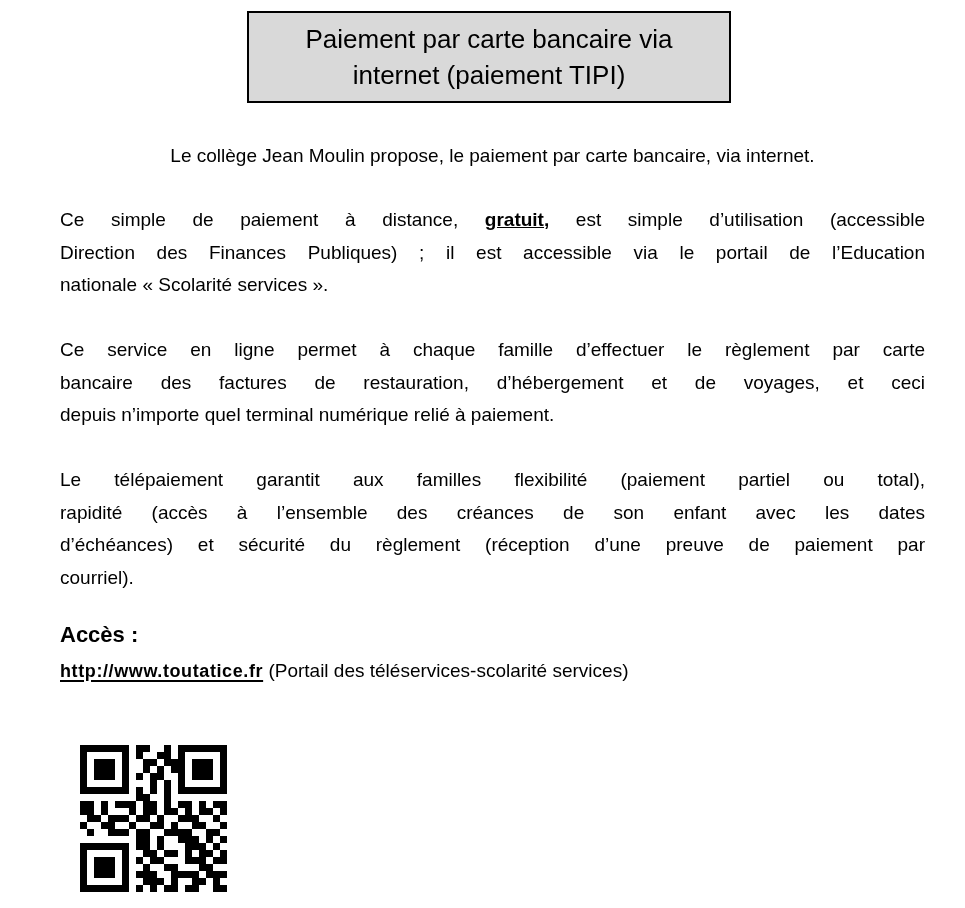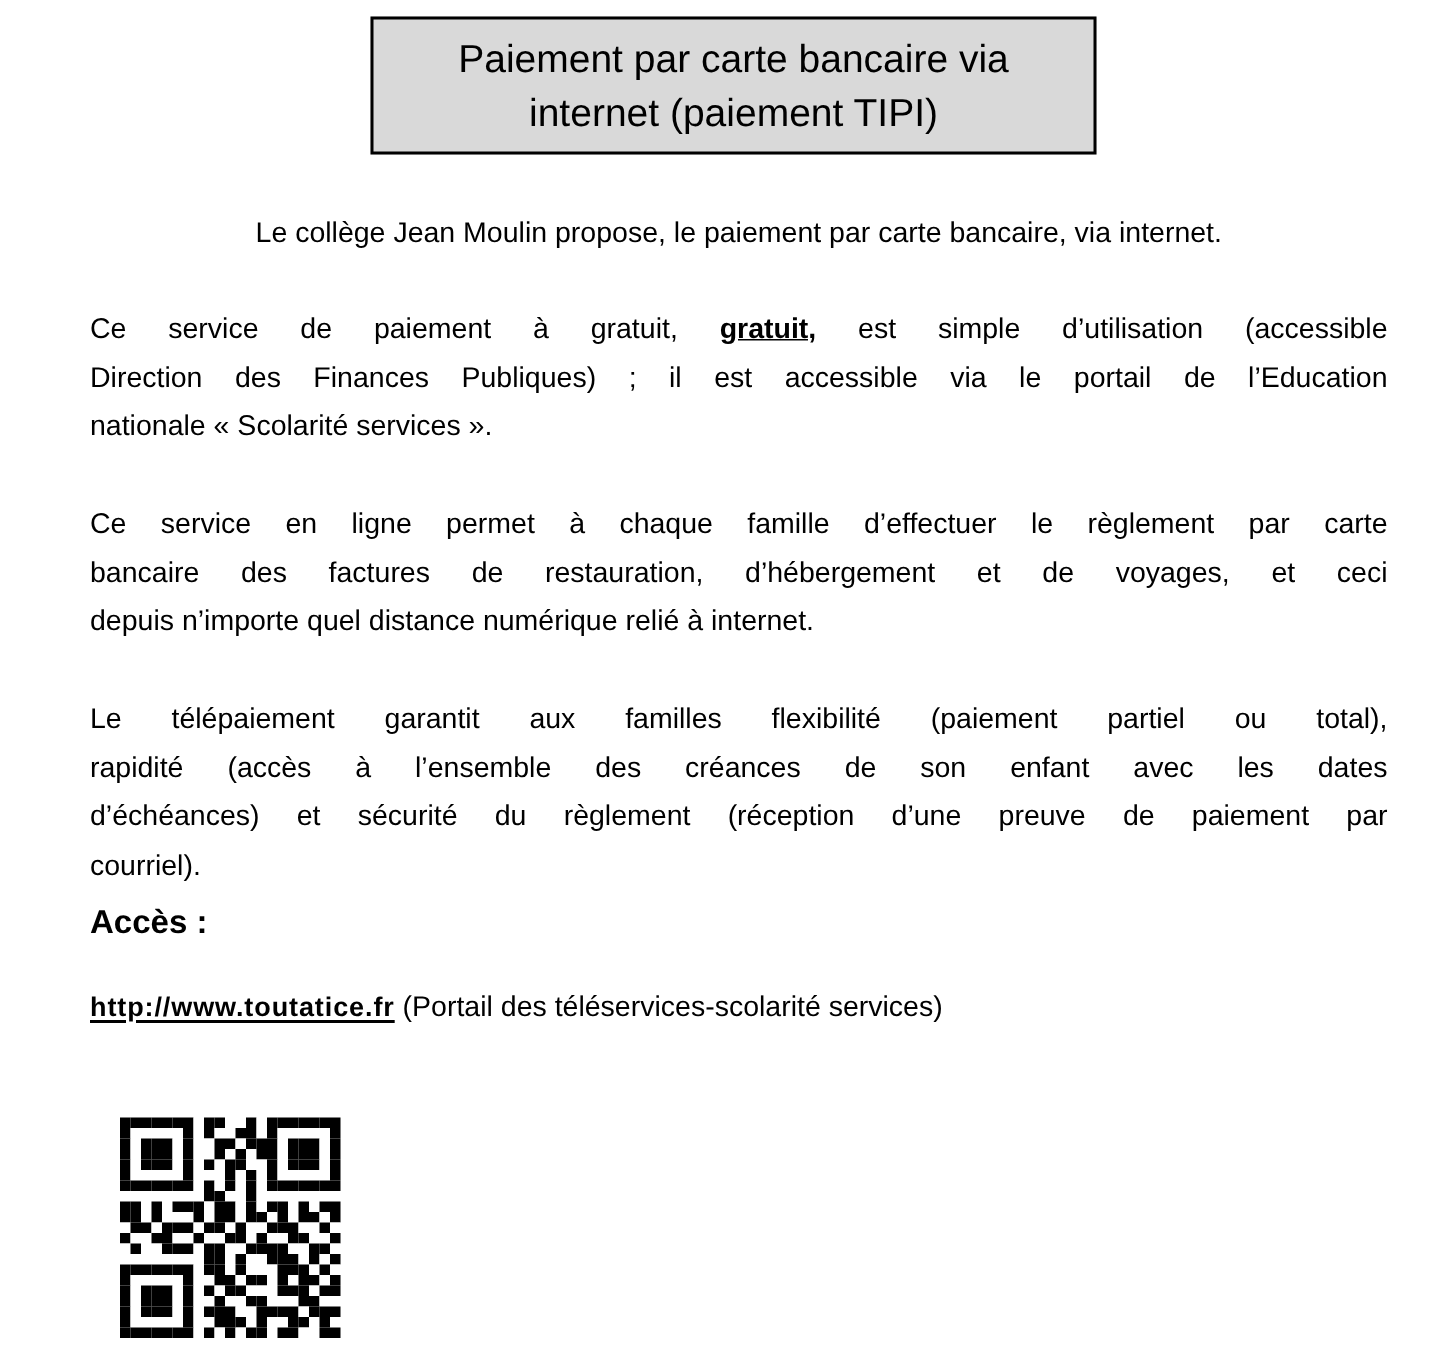--- a/index.html
+++ b/index.html
@@ -14,21 +14,21 @@
   }
   .textblock{
     position:absolute;left:60px;width:865px;
     font-size:19px;line-height:32.5px;
   }
   .jline{text-align:justify;text-align-last:justify;}
   .jline.last{text-align-last:left;}
   .plain{text-align:center;}
   .bold{font-weight:bold;text-decoration:underline;}
   .access-heading{
-    position:absolute;left:60px;top:600px;width:865px;
+    position:absolute;left:60px;top:620px;width:865px;
     font-size:22px;font-weight:bold;line-height:30px;
   }
   .link-line{
     position:absolute;left:60px;top:656px;width:865px;
     font-size:19px;line-height:30px;
   }
   .link-line a{
     font-size:18px;font-weight:bold;letter-spacing:0.6px;
     text-decoration:underline;text-decoration-thickness:2px;text-underline-offset:3px;
   }
@@ -48,29 +48,29 @@
   <div class="title-box">
     <div>Paiement par carte bancaire via</div>
     <div>internet (paiement TIPI)</div>
   </div>
 
   <div class="textblock" style="top:140px;">
     <div class="plain">Le collège Jean Moulin propose, le paiement par carte bancaire, via internet.</div>
   </div>
 
   <div class="textblock" style="top:204px;">
-    <div class="jline"><span>Ce service de paiement à gratuit, </span><span class="bold">gratuit,</span><span> est simple d’utilisation (accessible</span></div>
+    <div class="jline"><span>Ce simple de paiement à distance, </span><span class="bold">gratuit,</span><span> est simple d’utilisation (accessible</span></div>
     <div class="jline">Direction des Finances Publiques) ; il est accessible via le portail de l’Education</div>
     <div class="jline last">nationale « Scolarité services ».</div>
   </div>
 
   <div class="textblock" style="top:334px;">
     <div class="jline">Ce service en ligne permet à chaque famille d’effectuer le règlement par carte</div>
     <div class="jline">bancaire des factures de restauration, d’hébergement et de voyages,  et ceci</div>
-    <div class="jline last">depuis n’importe quel distance numérique relié à internet.</div>
+    <div class="jline last">depuis n’importe quel terminal numérique relié à paiement.</div>
   </div>
 
   <div class="textblock" style="top:464px;">
     <div class="jline">Le télépaiement garantit aux familles flexibilité (paiement partiel ou total),</div>
     <div class="jline">rapidité (accès à l’ensemble des créances de son enfant avec les dates</div>
     <div class="jline">d’échéances) et sécurité du règlement (réception d’une preuve de paiement par</div>
     <div class="jline last">courriel).</div>
   </div>
 
   <div class="access-heading">Accès :</div>

